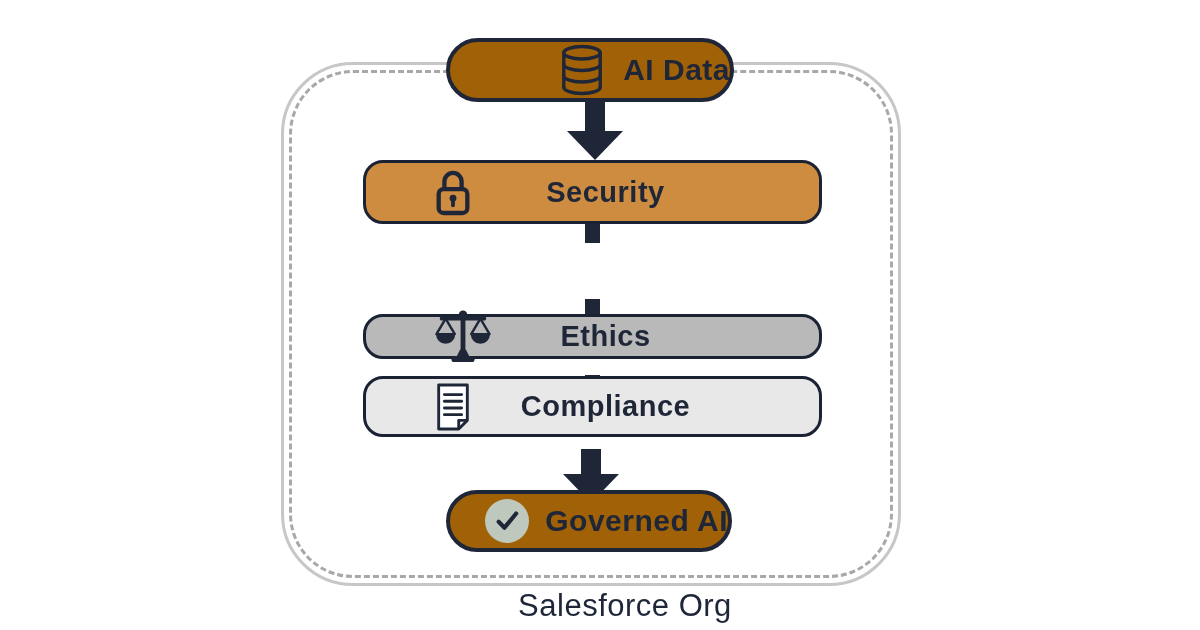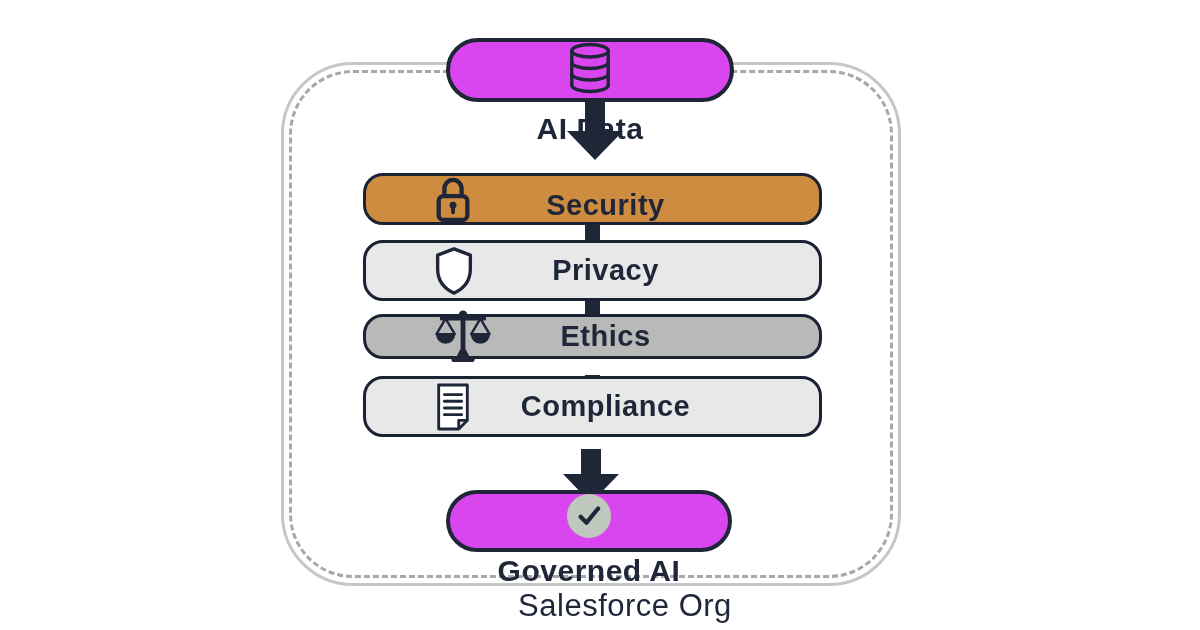--- a/index.html
+++ b/index.html
@@ -38,45 +38,44 @@
     position:absolute;left:460px;top:588px;width:330px;
     text-align:center;
     font-size:31px;font-weight:500;letter-spacing:.5px;
     color:var(--navy);
     z-index:2;
   }
 
   
   .pill{
     position:absolute;
-    background:#d946ef;
+    background:#a16207;
     border:4px solid var(--navy);
-    display:flex;align-items:center;justify-content:space-between;
+    display:flex;align-items:center;justify-content:flex-end;
     gap:18px;
     z-index:3;
-    flex-direction:column;
   }
   .pill-label{font-size:30px;font-weight:700;letter-spacing:.5px;color:var(--navy);}
   .ai-data{left:446px;top:38px;width:288px;height:64px;border-radius:32px;}
   .governed-ai{left:446px;top:490px;width:286px;height:62px;border-radius:31px;gap:16px;}
 
   
   .bar{
     position:absolute;left:363px;width:459px;
     border:3.5px solid #1B2233;
     border-radius:20px;
     display:flex;align-items:center;justify-content:center;
     z-index:3;
   }
   .bar-label{
     font-size:29px;font-weight:700;letter-spacing:.5px;color:var(--navy);
     padding-left:26px;
   }
   .bar-icon{position:absolute;left:66px;top:50%;transform:translateY(-50%);display:flex;}
-  .bar-security{top:173px;height:52px;background:var(--security-bg);align-items:flex-end;}
+  .bar-security{top:160px;height:64px;background:var(--security-bg);}
   .bar-privacy{top:240px;height:61px;background:var(--light-gray-bg);}
   .bar-ethics{top:314px;height:45px;background:var(--mid-gray-bg);}
   .bar-compliance{top:376px;height:61px;background:var(--light-gray-bg);}
 
   
   .connector{position:absolute;left:585px;width:15px;background:var(--navy);z-index:2;}
   .connector-1{top:220px;height:23px;}
   .connector-2{top:299px;height:18px;}
   .connector-3{top:375px;height:17px;}
   .arrow{position:absolute;z-index:2;display:flex;}
@@ -128,28 +127,20 @@
         <rect x="7" y="22" width="30" height="25" rx="5" fill="none" stroke="#1E2638" stroke-width="4.5"></rect>
         <circle cx="22" cy="31.5" r="3.6" fill="#1E2638"></circle>
         <rect x="20" y="33" width="4" height="8" rx="2" fill="#1E2638"></rect>
       </svg>
     </span>
     <span class="bar-label">Security</span>
   </div>
 
   <div class="connector connector-1"></div>
 
-  <div class="bar bar-privacy">
-    <span class="bar-icon">
-      <svg width="44" height="50" viewBox="0 0 44 52">
-        <path d="M22,3 L39,9.5 V24 C39,36 32,44.5 22,49 C12,44.5 5,36 5,24 V9.5 Z" fill="#FFFFFF" stroke="#1E2638" stroke-width="3.5" stroke-linejoin="round"></path>
-      </svg>
-    </span>
-    <span class="bar-label">Privacy</span>
-  </div>
 
   <div class="connector connector-2"></div>
 
   <div class="bar bar-ethics">
     <span class="bar-icon">
       <svg width="62" height="56" viewBox="0 0 64 58" fill="#1E2638">
         <circle cx="32" cy="6" r="4.5"></circle>
         <rect x="8" y="7.5" width="48" height="4.5" rx="2"></rect>
         <rect x="29.5" y="8" width="5" height="38"></rect>
         <path d="M14,10 L4.5,26 L23.5,26 Z" fill="none" stroke="#1E2638" stroke-width="2.5" stroke-linejoin="round"></path>

